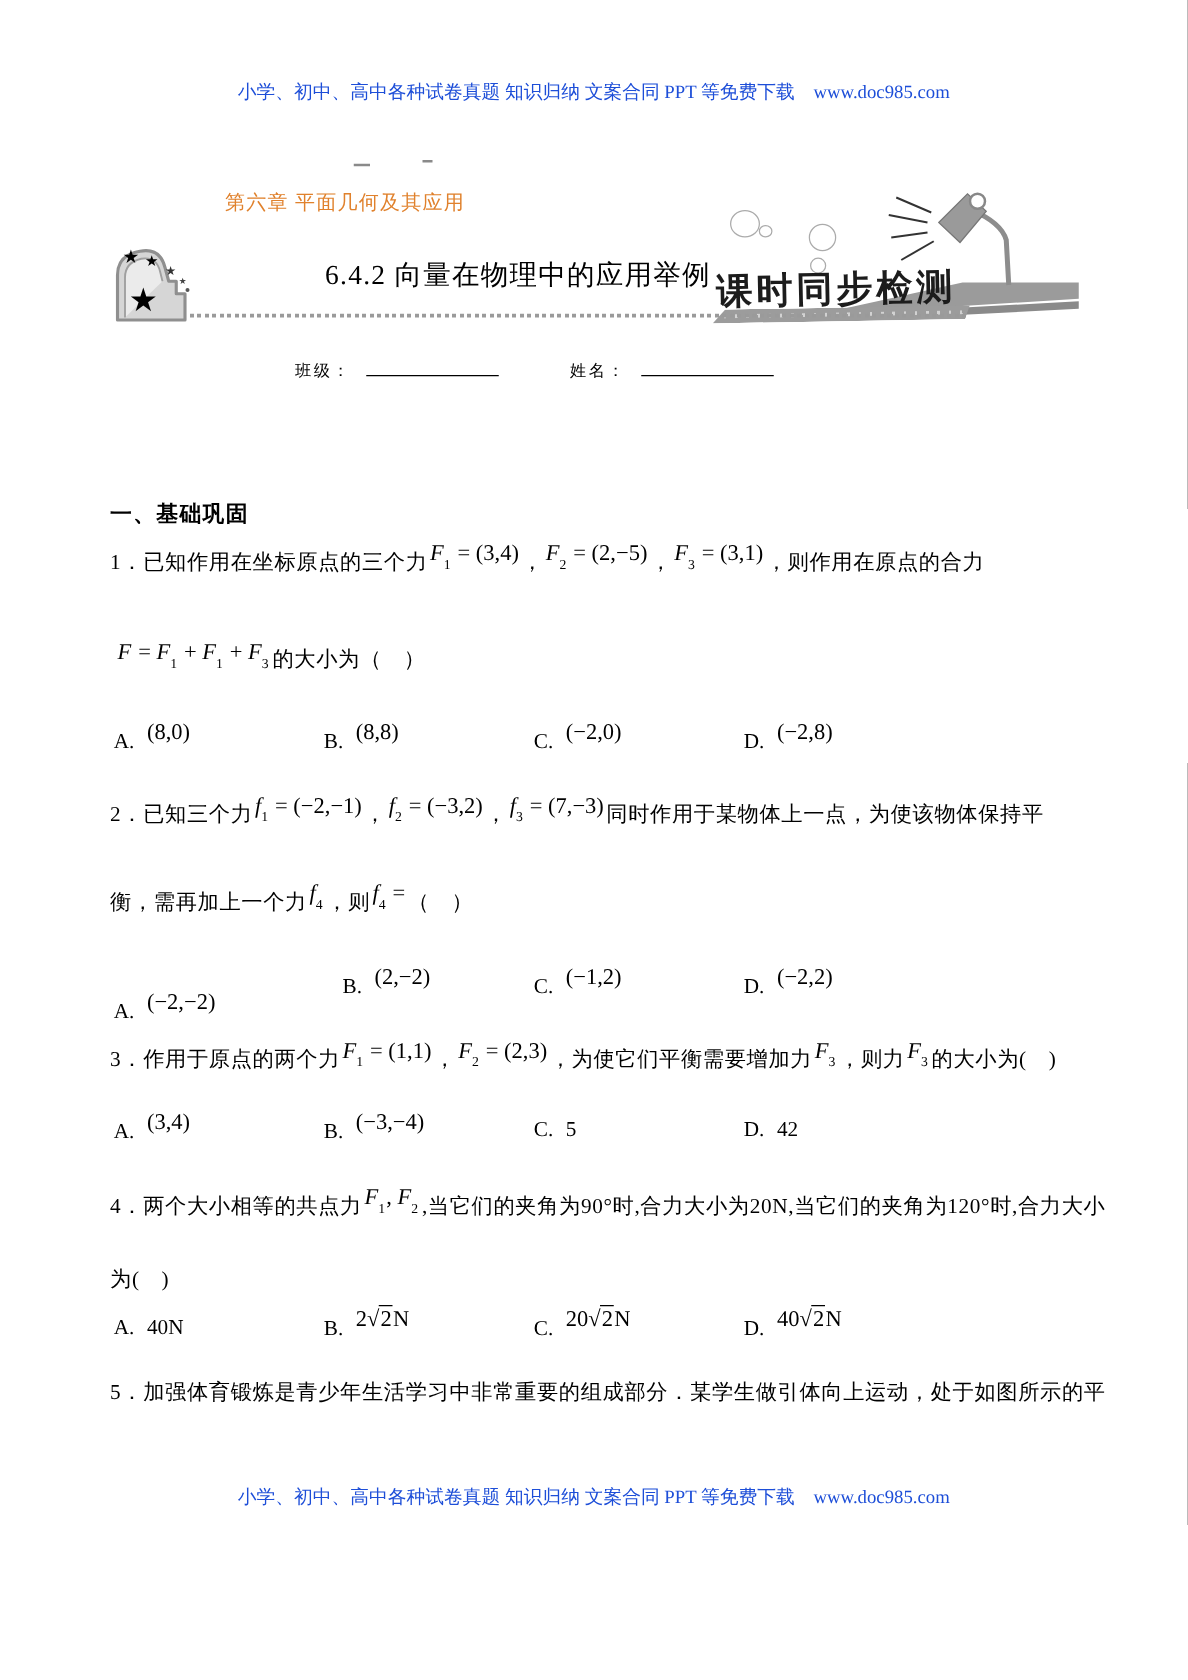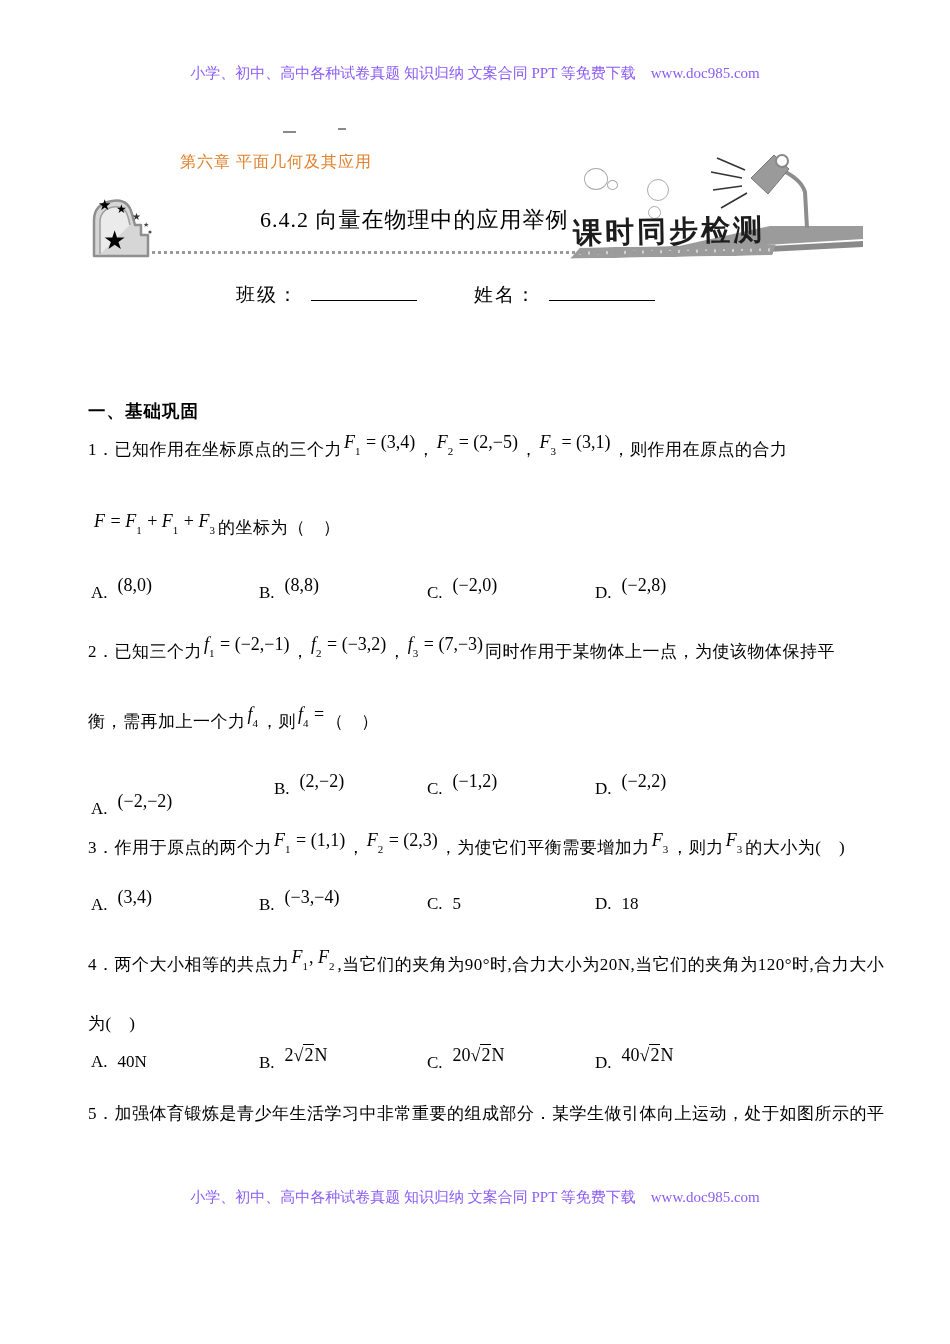--- a/index.html
+++ b/index.html
@@ -3,36 +3,36 @@
 <meta charset="utf-8">
 <style>
   html,body{margin:0;padding:0;background:#888;}
   .page{
     position:relative;width:950px;height:1344px;background:#ffffff;
     margin:0 auto;overflow:hidden;
     font-family:"Liberation Serif","DejaVu Serif",serif;color:#000;
   }
   .abs{position:absolute;white-space:nowrap;}
   .center-line{left:0;right:0;text-align:center;}
-  .hdr{font-size:15px;color:#8b5cf6;}
+  .hdr{font-size:15px;color:#1d4ed8;}
   .chapter{font-size:16px;letter-spacing:1px;font-weight:400;}
   .lesson{font-size:22px;letter-spacing:1px;}
   .stamp{font-size:29px;font-weight:700;letter-spacing:3px;color:#1c1c1c;
          transform:rotate(-1.2deg);font-family:"Liberation Serif","DejaVu Serif",serif;}
   .stamp-bar{
     background:#9c9c9c;
     background-image:repeating-linear-gradient(90deg,rgba(255,255,255,.55) 0 2px,rgba(255,255,255,0) 2px 9px);
     background-size:100% 3px;background-position:0 55%;background-repeat:no-repeat;
     clip-path:polygon(5% 0,100% 0,98% 100%,0 100%);
     transform:rotate(-1deg);
   }
   .dotline{height:3px;background:repeating-linear-gradient(90deg,#9a9a9a 0 3px,transparent 3px 6px);}
   .dash{height:2px;background:#8a8a8a;}
   .bubble{border:1.5px solid #ababab;border-radius:50%;background:#fff;position:absolute;}
-  .stu{font-size:19px;letter-spacing:2px;}
+  .stu{font-size:13px;letter-spacing:2px;}
   .blank{display:inline-block;width:106px;border-bottom:1.6px solid #000;height:19px;vertical-align:baseline;}
   .sec{font-family:"Liberation Sans","DejaVu Sans",sans-serif;font-weight:700;font-size:17.5px;letter-spacing:1px;}
   .qline{font-size:17px;letter-spacing:.5px;}
   .m{position:relative;top:-7px;font-size:18px;letter-spacing:0;
      font-family:"Liberation Serif","DejaVu Serif",serif;padding:0 2px;}
   .m .v{font-style:italic;padding-right:1px;}
   .m sub{font-size:11px;position:relative;top:2px;left:-1px;}
   .m .rhs{font-style:normal;}
   .bigline .m{top:-6px;}
   .optrow{font-size:17px;}
@@ -101,21 +101,21 @@
     <span>班级：</span><span class="blank" style="margin-left:12px;"></span><span style="margin-left:57px;">姓名：</span><span class="blank" style="margin-left:12px;"></span>
   </div>
 
   <div class="abs sec" style="left:88px;top:399px;">一、基础巩固</div>
 
   <div class="abs qline" style="left:88px;top:438px;">
     <span>1．</span><span>已知作用在坐标原点的三个力</span><span class="m"><span class="v">F</span><sub>1</sub><span class="rhs"> = (3,4)</span></span><span>，</span><span class="m"><span class="v">F</span><sub>2</sub><span class="rhs"> = (2,−5)</span></span><span>，</span><span class="m"><span class="v">F</span><sub>3</sub><span class="rhs"> = (3,1)</span></span><span>，则作用在原点的合力</span>
   </div>
 
   <div class="abs qline bigline" style="left:92px;top:516px;">
-    <span class="m"><span class="v">F</span><span class="rhs"> = </span><span class="v">F</span><sub>1</sub><span class="rhs"> + </span><span class="v">F</span><sub>1</sub><span class="rhs"> + </span><span class="v">F</span><sub>3</sub></span><span>的坐标为（　）</span>
+    <span class="m"><span class="v">F</span><span class="rhs"> = </span><span class="v">F</span><sub>1</sub><span class="rhs"> + </span><span class="v">F</span><sub>1</sub><span class="rhs"> + </span><span class="v">F</span><sub>3</sub></span><span>的大小为（　）</span>
   </div>
 
   <div class="abs optrow" style="left:0;top:582px;width:926px;height:30px;">
     <span class="opt" style="left:91px;"><span>A.</span><span class="m">(8,0)</span></span>
     <span class="opt" style="left:259px;"><span>B.</span><span class="m">(8,8)</span></span>
     <span class="opt" style="left:427px;"><span>C.</span><span class="m">(−2,0)</span></span>
     <span class="opt" style="left:595px;"><span>D.</span><span class="m">(−2,8)</span></span>
   </div>
 
   <div class="abs qline" style="left:88px;top:640px;">
@@ -134,21 +134,21 @@
   </div>
 
   <div class="abs qline" style="left:88px;top:836px;">
     <span>3．</span><span>作用于原点的两个力</span><span class="m"><span class="v">F</span><sub>1</sub><span class="rhs"> = (1,1)</span></span><span>，</span><span class="m"><span class="v">F</span><sub>2</sub><span class="rhs"> = (2,3)</span></span><span>，为使它们平衡需要增加力</span><span class="m"><span class="v">F</span><sub>3</sub></span><span>，则力</span><span class="m"><span class="v">F</span><sub>3</sub></span><span>的大小为(　)</span>
   </div>
 
   <div class="abs optrow" style="left:0;top:894px;width:950px;height:30px;">
     <span class="opt" style="left:91px;"><span>A.</span><span class="m">(3,4)</span></span>
     <span class="opt" style="left:259px;"><span>B.</span><span class="m">(−3,−4)</span></span>
     <span class="opt" style="left:427px;"><span>C.</span><span class="val-plain">5</span></span>
-    <span class="opt" style="left:595px;"><span>D.</span><span class="val-plain">18</span></span>
+    <span class="opt" style="left:595px;"><span>D.</span><span class="val-plain">42</span></span>
   </div>
 
   <div class="abs qline" style="left:88px;top:953px;">
     <span>4．</span><span>两个大小相等的共点力</span><span class="m"><span class="v">F</span><sub>1</sub><span class="rhs">, </span><span class="v">F</span><sub>2</sub></span><span>,当它们的夹角为90°时,合力大小为20N,当它们的夹角为120°时,合力大小</span>
   </div>
 
   <div class="abs qline" style="left:88px;top:1012px;">
     <span>为(　)</span>
   </div>
 

